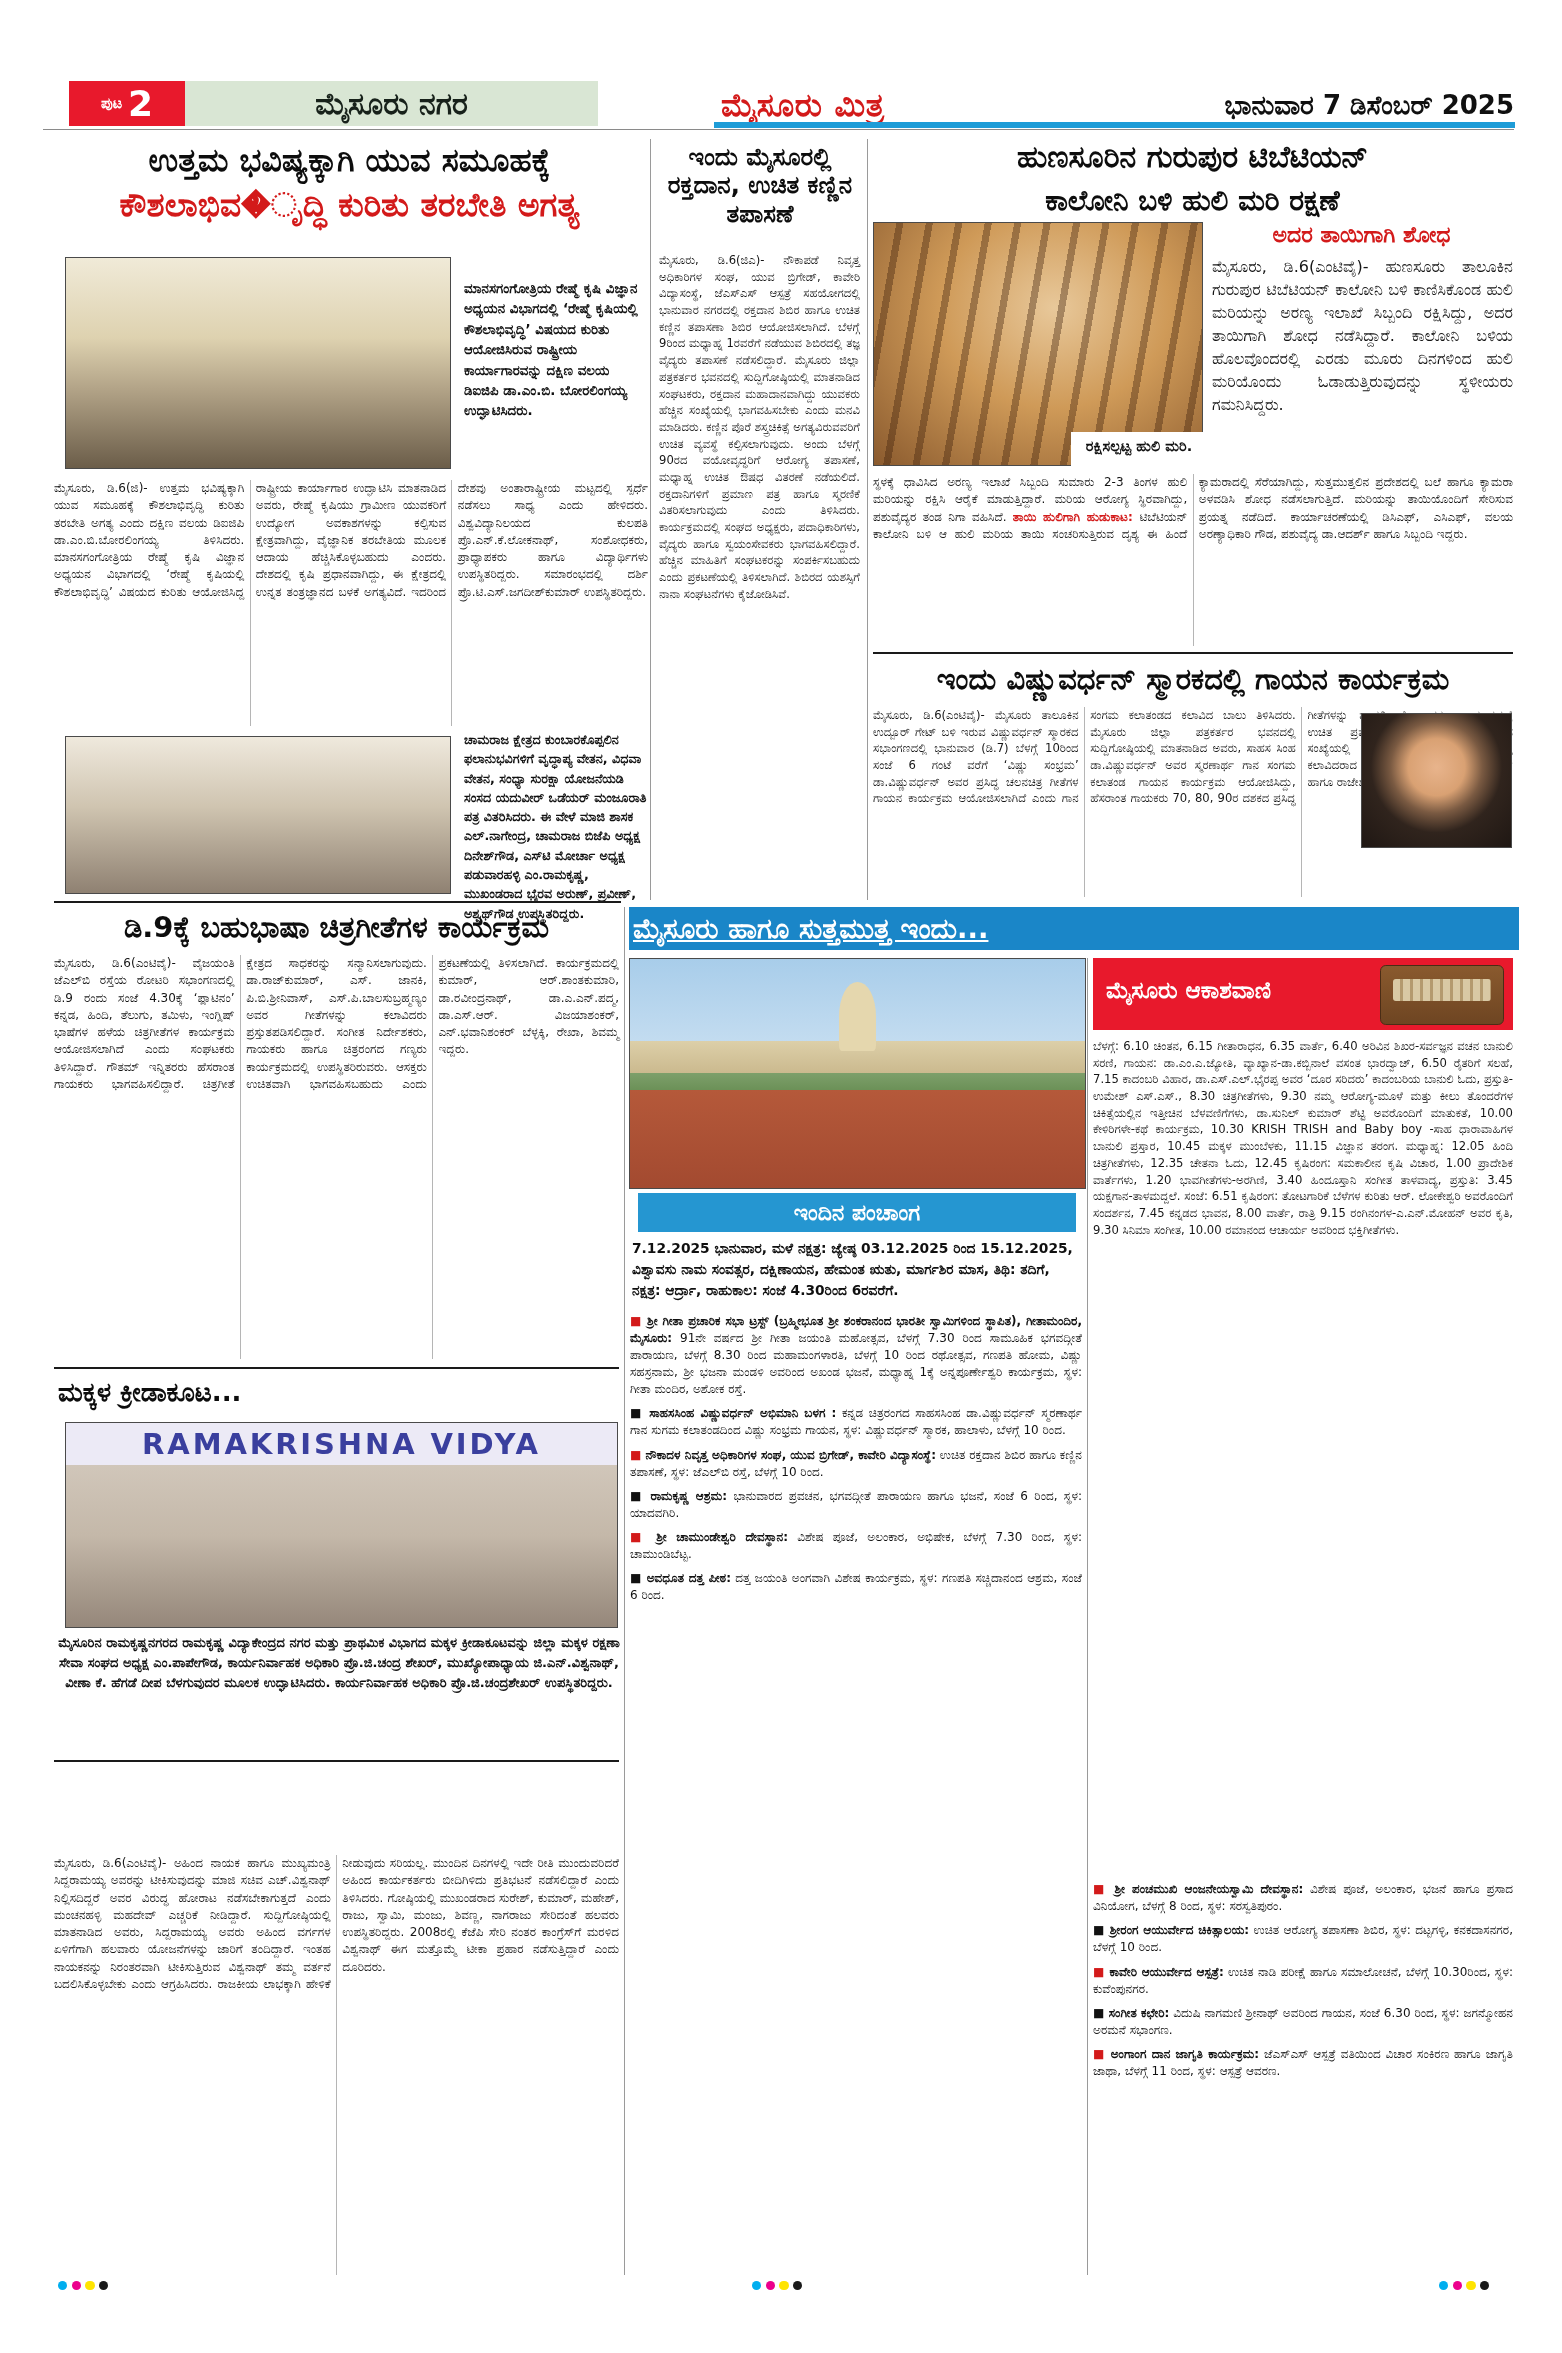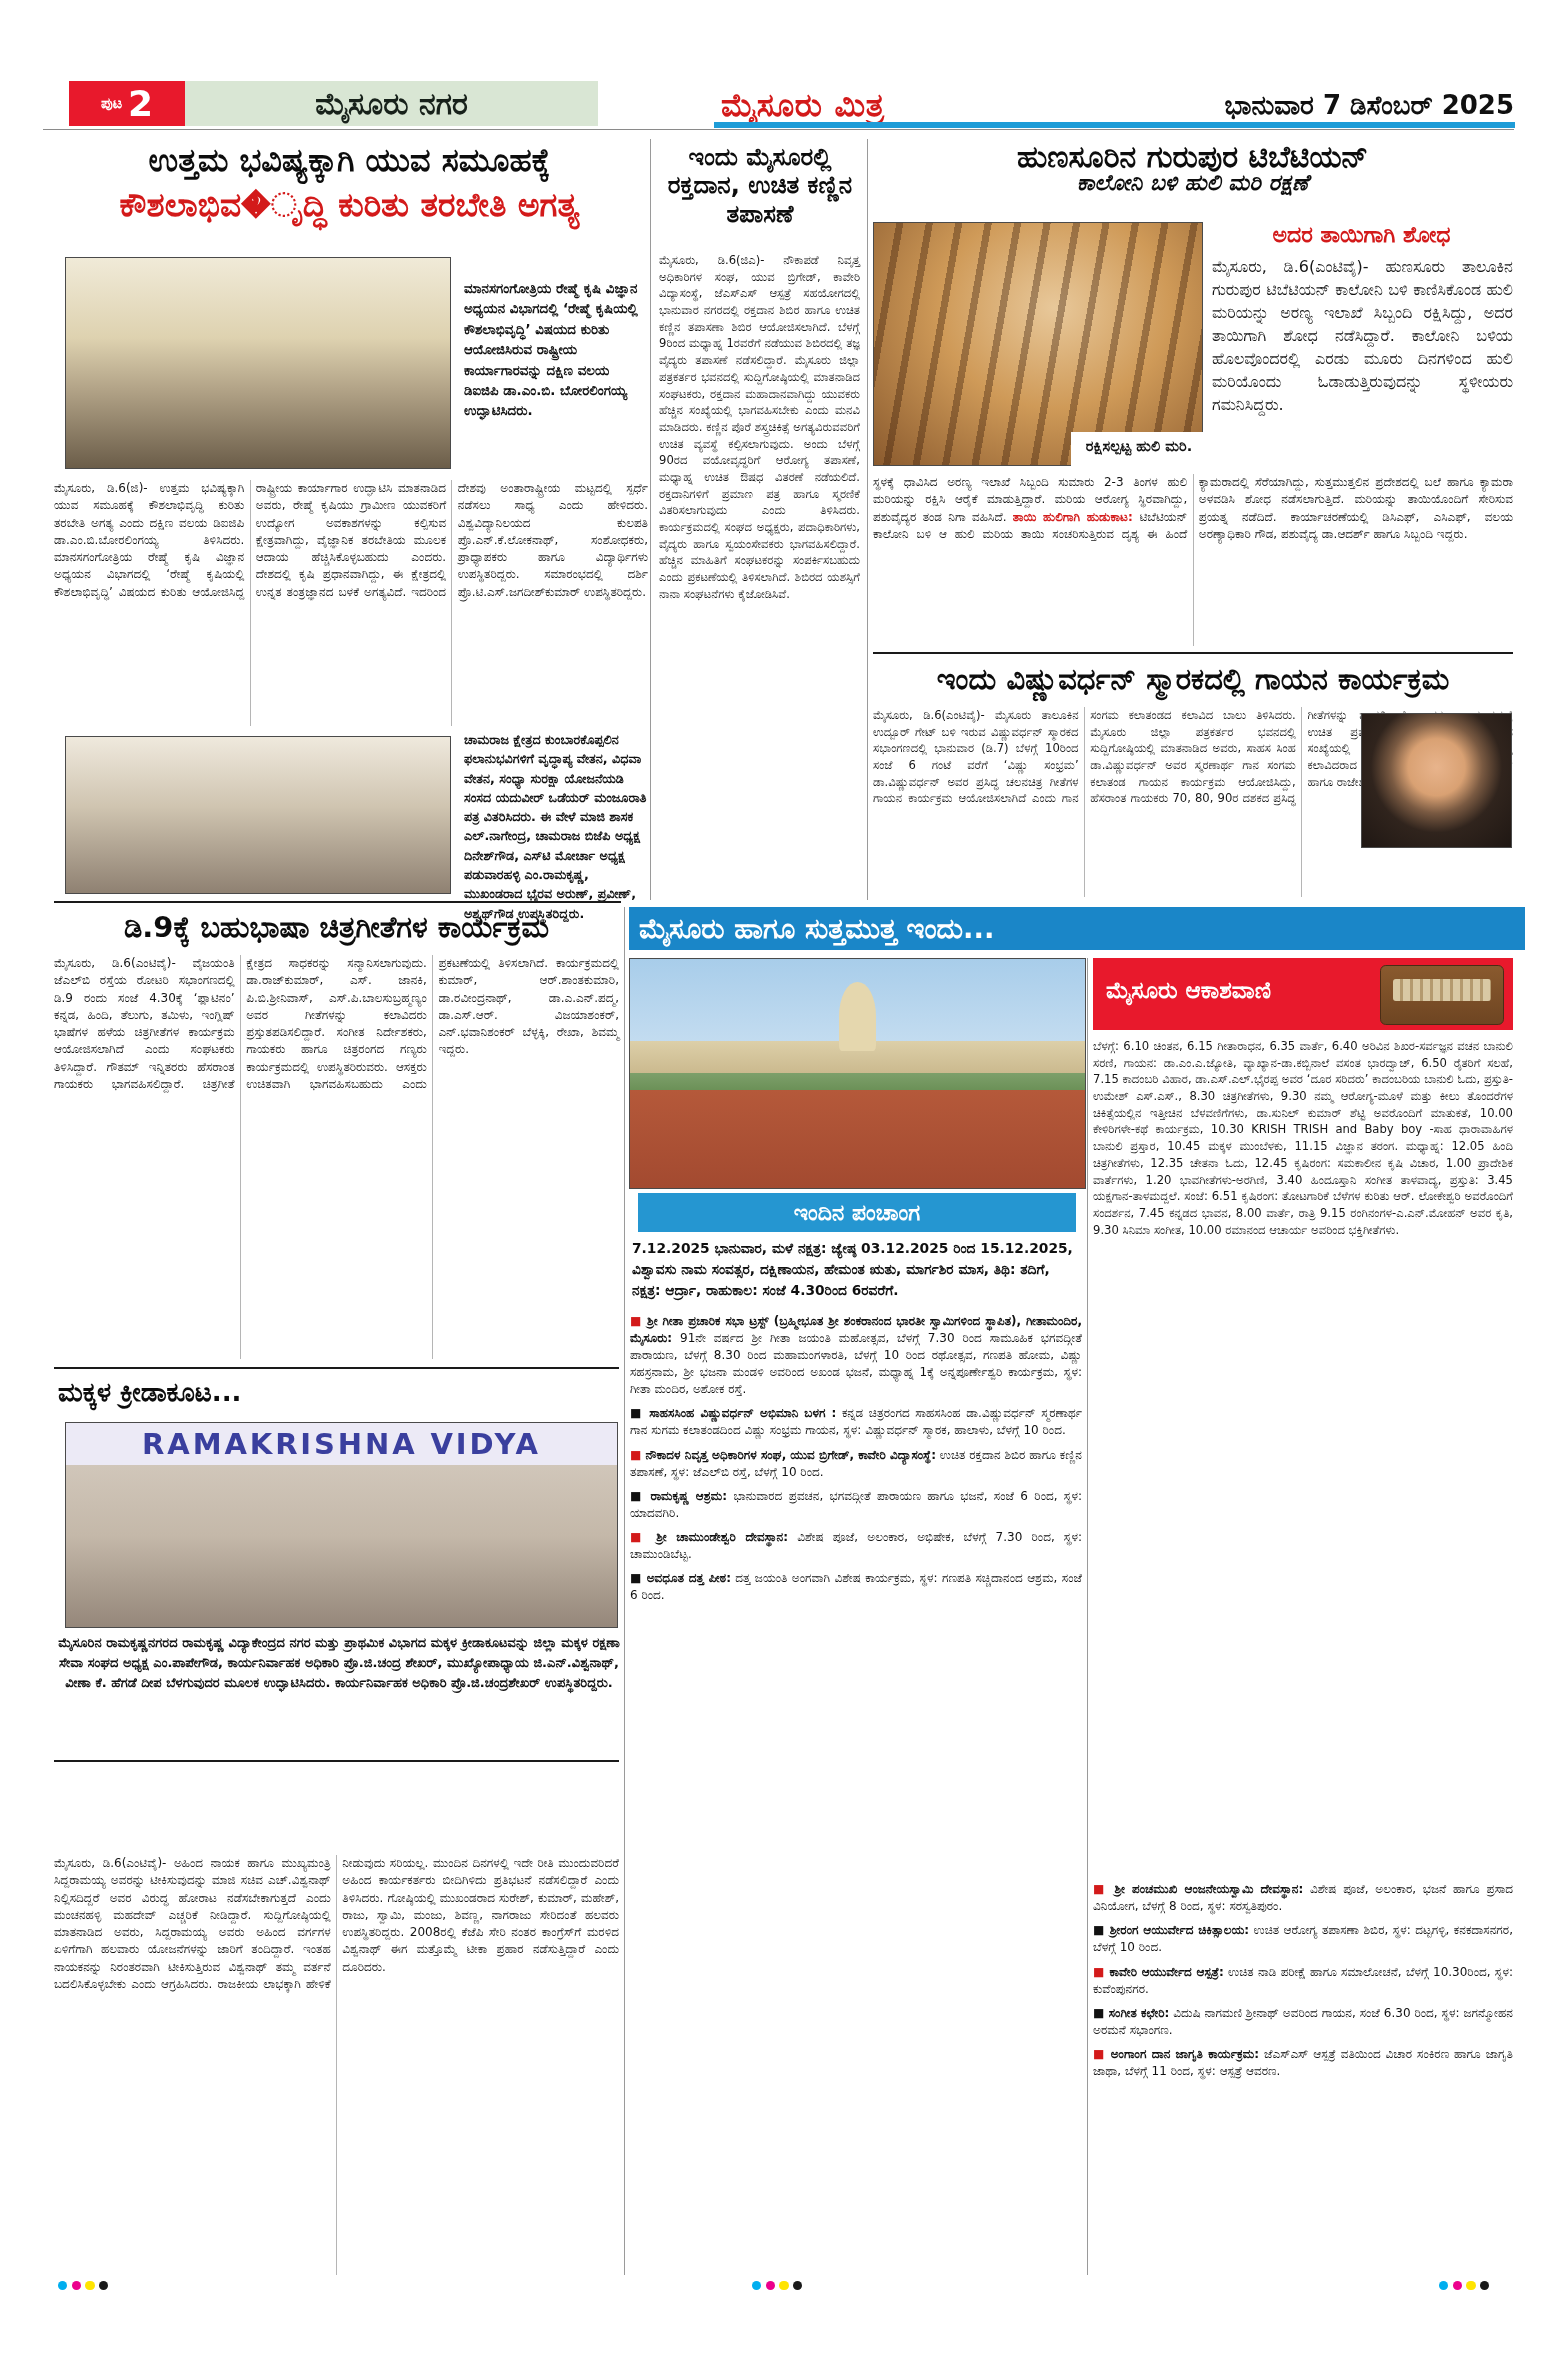--- a/index.html
+++ b/index.html
@@ -38,21 +38,21 @@
      #7d9f6a 50%,#6c9158 57%,#b5593a 57%,#a34a30 100%);}
   .dome{position:absolute;left:46%;top:10%;width:8%;height:30%;background:#e5d7ae;border-radius:50% 50% 8% 8%;}
   .photo-portrait{background:radial-gradient(circle at 50% 40%,#e8b48c 0%,#d9a173 26%,#7a5a42 42%,#30241d 60%,#1f1713 100%);}
   .photo-sports{background:linear-gradient(180deg,#d8cfc4 0%,#c4b8a9 55%,#95877a 100%);}
   .banner{position:absolute;left:0;top:0;right:0;height:42px;background:#eceaf6;display:flex;align-items:center;
           justify-content:center;font-size:29px;font-weight:bold;color:#3a3f9e;letter-spacing:2.9px;}
   .photo-radio{background:linear-gradient(180deg,#8a5a2e,#6e4522);border-radius:5.8px;border:1.4px solid #4a2d15;}
   .grille{position:absolute;left:10%;top:22%;width:80%;height:38%;background:
      repeating-linear-gradient(90deg,#d9c9a4 0 7.2px,#b49a6e 7.2px 10px);border-radius:2.9px;}
   
-  .bluebar{background:#1a86c8;color:#fff;font-weight:bold;display:flex;align-items:center;padding-left:10px;}
+  .bluebar{background:#1a86c8;color:#fff;font-weight:bold;display:flex;align-items:center;padding-left:4px;text-decoration:underline;}
   .panchbar{background:#2596d1;color:#fff;font-weight:bold;display:flex;align-items:center;justify-content:center;}
   .redbox{background:#e8192c;color:#fff;}
   .redbox .rt{position:absolute;left:13px;top:19px;font-size:23px;font-weight:bold;}
   .li{margin:0 0 7.2px 0;font-size:12px;line-height:1.42;text-align:justify;}
   .li .bullet-red::before{content:"■ ";color:#d31a1a;}
   .li .bullet-blk::before{content:"■ ";color:#111;}
   .li b{font-weight:bold;}
   
   .dots{display:flex;gap:4.3px;}
   .dot{width:9.4px;height:9.4px;border-radius:50%;}
@@ -85,21 +85,21 @@
   <div class="abs caption" style="left:464px;top:730px;width:185px;height:165px;font-size:12.7px;">ಚಾಮರಾಜ ಕ್ಷೇತ್ರದ ಕುಂಬಾರಕೊಪ್ಪಲಿನ ಫಲಾನುಭವಿಗಳಿಗೆ ವೃದ್ಧಾಪ್ಯ ವೇತನ, ವಿಧವಾ ವೇತನ, ಸಂಧ್ಯಾ ಸುರಕ್ಷಾ ಯೋಜನೆಯಡಿ ಸಂಸದ ಯದುವೀರ್ ಒಡೆಯರ್ ಮಂಜೂರಾತಿ ಪತ್ರ ವಿತರಿಸಿದರು. ಈ ವೇಳೆ ಮಾಜಿ ಶಾಸಕ ಎಲ್.ನಾಗೇಂದ್ರ, ಚಾಮರಾಜ ಬಿಜೆಪಿ ಅಧ್ಯಕ್ಷ ದಿನೇಶ್‌ಗೌಡ, ಎಸ್‌ಟಿ ಮೋರ್ಚಾ ಅಧ್ಯಕ್ಷ ಪಡುವಾರಹಳ್ಳಿ ಎಂ.ರಾಮಕೃಷ್ಣ, ಮುಖಂಡರಾದ ಭೈರವ ಅರುಣ್, ಪ್ರವೀಣ್, ಅಶ್ವಥ್‌ಗೌಡ ಉಪಸ್ಥಿತರಿದ್ದರು.</div>
 
   <div class="abs rule-v" style="left:650px;top:139px;height:761px;"></div>
 
   <div class="abs h-black" style="left:658px;top:143px;width:204px;font-size:24px;">ಇಂದು ಮೈಸೂರಲ್ಲಿ ರಕ್ತದಾನ, ಉಚಿತ ಕಣ್ಣಿನ ತಪಾಸಣೆ</div>
   <div class="abs body-txt" style="left:659px;top:252px;width:201px;height:645px;font-size:11.6px;">ಮೈಸೂರು, ಡಿ.6(ಜಿಎ)- ನೌಕಾಪಡೆ ನಿವೃತ್ತ ಅಧಿಕಾರಿಗಳ ಸಂಘ, ಯುವ ಬ್ರಿಗೇಡ್, ಕಾವೇರಿ ವಿದ್ಯಾಸಂಸ್ಥೆ, ಜೆಎಸ್‌ಎಸ್ ಆಸ್ಪತ್ರೆ ಸಹಯೋಗದಲ್ಲಿ ಭಾನುವಾರ ನಗರದಲ್ಲಿ ರಕ್ತದಾನ ಶಿಬಿರ ಹಾಗೂ ಉಚಿತ ಕಣ್ಣಿನ ತಪಾಸಣಾ ಶಿಬಿರ ಆಯೋಜಿಸಲಾಗಿದೆ. ಬೆಳಗ್ಗೆ 9ರಿಂದ ಮಧ್ಯಾಹ್ನ 1ರವರೆಗೆ ನಡೆಯುವ ಶಿಬಿರದಲ್ಲಿ ತಜ್ಞ ವೈದ್ಯರು ತಪಾಸಣೆ ನಡೆಸಲಿದ್ದಾರೆ. ಮೈಸೂರು ಜಿಲ್ಲಾ ಪತ್ರಕರ್ತರ ಭವನದಲ್ಲಿ ಸುದ್ದಿಗೋಷ್ಠಿಯಲ್ಲಿ ಮಾತನಾಡಿದ ಸಂಘಟಕರು, ರಕ್ತದಾನ ಮಹಾದಾನವಾಗಿದ್ದು ಯುವಕರು ಹೆಚ್ಚಿನ ಸಂಖ್ಯೆಯಲ್ಲಿ ಭಾಗವಹಿಸಬೇಕು ಎಂದು ಮನವಿ ಮಾಡಿದರು. ಕಣ್ಣಿನ ಪೊರೆ ಶಸ್ತ್ರಚಿಕಿತ್ಸೆ ಅಗತ್ಯವಿರುವವರಿಗೆ ಉಚಿತ ವ್ಯವಸ್ಥೆ ಕಲ್ಪಿಸಲಾಗುವುದು. ಅಂದು ಬೆಳಗ್ಗೆ 90ರದ ವಯೋವೃದ್ಧರಿಗೆ ಆರೋಗ್ಯ ತಪಾಸಣೆ, ಮಧ್ಯಾಹ್ನ ಉಚಿತ ಔಷಧ ವಿತರಣೆ ನಡೆಯಲಿದೆ. ರಕ್ತದಾನಿಗಳಿಗೆ ಪ್ರಮಾಣ ಪತ್ರ ಹಾಗೂ ಸ್ಮರಣಿಕೆ ವಿತರಿಸಲಾಗುವುದು ಎಂದು ತಿಳಿಸಿದರು. ಕಾರ್ಯಕ್ರಮದಲ್ಲಿ ಸಂಘದ ಅಧ್ಯಕ್ಷರು, ಪದಾಧಿಕಾರಿಗಳು, ವೈದ್ಯರು ಹಾಗೂ ಸ್ವಯಂಸೇವಕರು ಭಾಗವಹಿಸಲಿದ್ದಾರೆ. ಹೆಚ್ಚಿನ ಮಾಹಿತಿಗೆ ಸಂಘಟಕರನ್ನು ಸಂಪರ್ಕಿಸಬಹುದು ಎಂದು ಪ್ರಕಟಣೆಯಲ್ಲಿ ತಿಳಿಸಲಾಗಿದೆ. ಶಿಬಿರದ ಯಶಸ್ಸಿಗೆ ನಾನಾ ಸಂಘಟನೆಗಳು ಕೈಜೋಡಿಸಿವೆ.</div>
 
   <div class="abs rule-v" style="left:867px;top:139px;height:761px;"></div>
 
   <div class="abs h-black" style="left:873px;top:139px;width:639px;font-size:30px;">ಹುಣಸೂರಿನ ಗುರುಪುರ ಟಿಬೆಟಿಯನ್</div>
-  <div class="abs h-black" style="left:873px;top:170px;width:639px;font-size:22px;font-style:italic;">ಕಾಲೋನಿ ಬಳಿ ಹುಲಿ ಮರಿ ರಕ್ಷಣೆ</div>
+  <div class="abs h-black" style="left:873px;top:184px;width:639px;font-size:28px;">ಕಾಲೋನಿ ಬಳಿ ಹುಲಿ ಮರಿ ರಕ್ಷಣೆ</div>
   <div class="abs photo photo-tiger" style="left:873px;top:222px;width:328px;height:242px;"></div>
   <div class="abs capbox" style="left:1071px;top:432px;width:136px;height:48px;font-size:14.5px;line-height:1.4;padding-top:4.3px;">ರಕ್ಷಿಸಲ್ಪಟ್ಟ ಹುಲಿ ಮರಿ.</div>
   <div class="abs h-red" style="left:1210px;top:222px;width:303px;font-size:22px;">ಅದರ ತಾಯಿಗಾಗಿ ಶೋಧ</div>
   <div class="abs body-txt" style="left:1212px;top:255px;width:301px;height:212px;font-size:16px;">ಮೈಸೂರು, ಡಿ.6(ಎಂಟಿವೈ)- ಹುಣಸೂರು ತಾಲೂಕಿನ ಗುರುಪುರ ಟಿಬೆಟಿಯನ್ ಕಾಲೋನಿ ಬಳಿ ಕಾಣಿಸಿಕೊಂಡ ಹುಲಿ ಮರಿಯನ್ನು ಅರಣ್ಯ ಇಲಾಖೆ ಸಿಬ್ಬಂದಿ ರಕ್ಷಿಸಿದ್ದು, ಅದರ ತಾಯಿಗಾಗಿ ಶೋಧ ನಡೆಸಿದ್ದಾರೆ. ಕಾಲೋನಿ ಬಳಿಯ ಹೊಲವೊಂದರಲ್ಲಿ ಎರಡು ಮೂರು ದಿನಗಳಿಂದ ಹುಲಿ ಮರಿಯೊಂದು ಓಡಾಡುತ್ತಿರುವುದನ್ನು ಸ್ಥಳೀಯರು ಗಮನಿಸಿದ್ದರು.</div>
   <div class="abs body-txt cols2" style="left:873px;top:474px;width:640px;height:172px;">
     <span>ಸ್ಥಳಕ್ಕೆ ಧಾವಿಸಿದ ಅರಣ್ಯ ಇಲಾಖೆ ಸಿಬ್ಬಂದಿ ಸುಮಾರು 2-3 ತಿಂಗಳ ಹುಲಿ ಮರಿಯನ್ನು ರಕ್ಷಿಸಿ ಆರೈಕೆ ಮಾಡುತ್ತಿದ್ದಾರೆ. ಮರಿಯ ಆರೋಗ್ಯ ಸ್ಥಿರವಾಗಿದ್ದು, ಪಶುವೈದ್ಯರ ತಂಡ ನಿಗಾ ವಹಿಸಿದೆ. </span>
     <span class="redlead">ತಾಯಿ ಹುಲಿಗಾಗಿ ಹುಡುಕಾಟ: </span>
     <span>ಟಿಬೆಟಿಯನ್ ಕಾಲೋನಿ ಬಳಿ ಆ ಹುಲಿ ಮರಿಯ ತಾಯಿ ಸಂಚರಿಸುತ್ತಿರುವ ದೃಶ್ಯ ಈ ಹಿಂದೆ ಕ್ಯಾಮರಾದಲ್ಲಿ ಸೆರೆಯಾಗಿದ್ದು, ಸುತ್ತಮುತ್ತಲಿನ ಪ್ರದೇಶದಲ್ಲಿ ಬಲೆ ಹಾಗೂ ಕ್ಯಾಮರಾ ಅಳವಡಿಸಿ ಶೋಧ ನಡೆಸಲಾಗುತ್ತಿದೆ. ಮರಿಯನ್ನು ತಾಯಿಯೊಂದಿಗೆ ಸೇರಿಸುವ ಪ್ರಯತ್ನ ನಡೆದಿದೆ. ಕಾರ್ಯಾಚರಣೆಯಲ್ಲಿ ಡಿಸಿಎಫ್, ಎಸಿಎಫ್, ವಲಯ ಅರಣ್ಯಾಧಿಕಾರಿ ಗೌಡ, ಪಶುವೈದ್ಯ ಡಾ.ಆದರ್ಶ್ ಹಾಗೂ ಸಿಬ್ಬಂದಿ ಇದ್ದರು.</span>
   </div>
   <div class="abs rule-h" style="left:873px;top:652px;width:640px;"></div>

